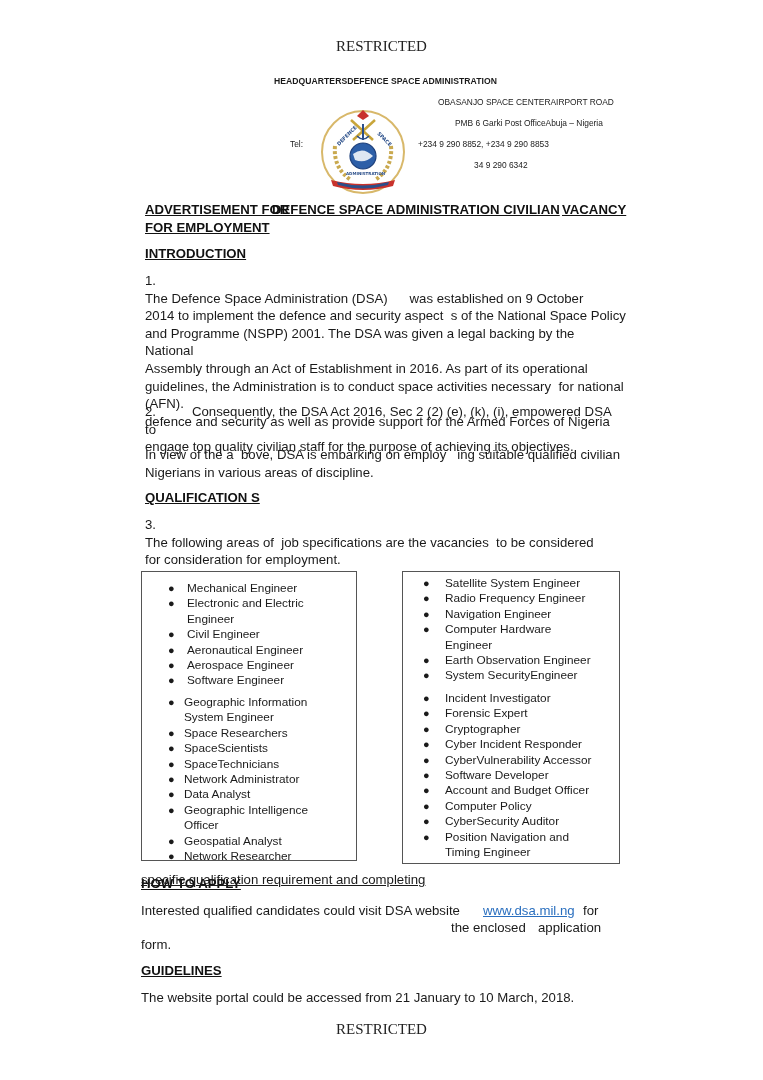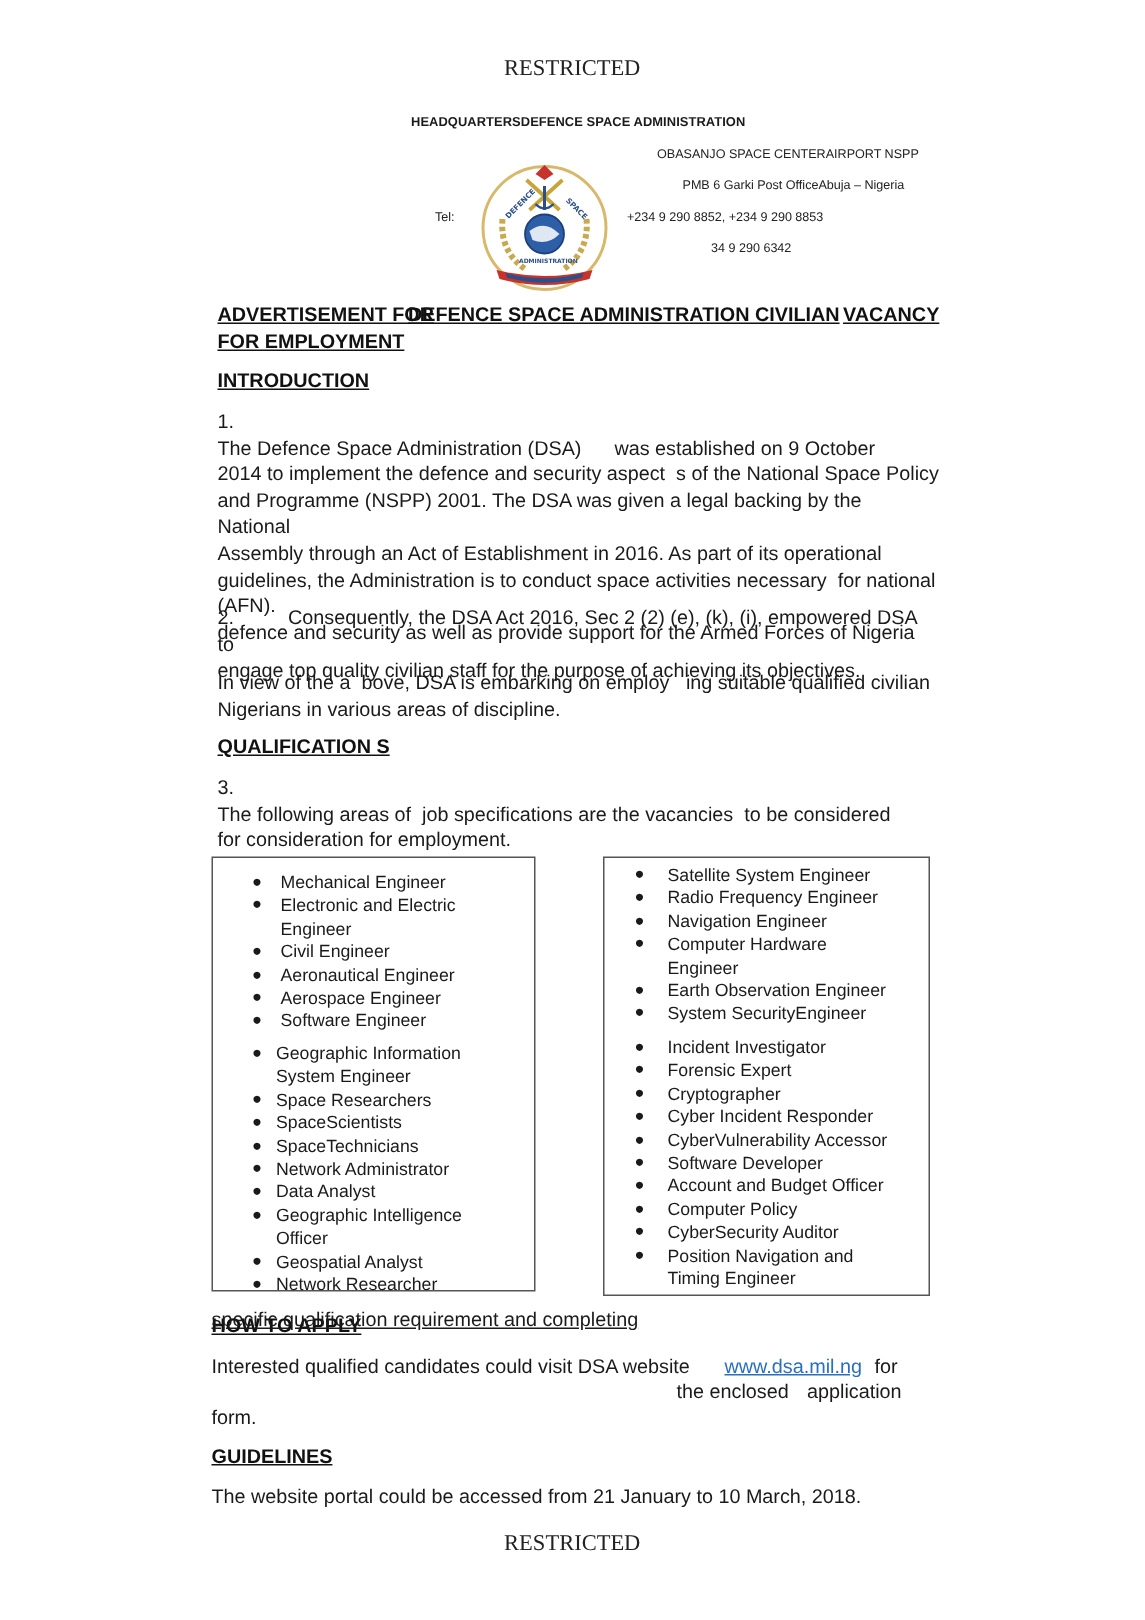--- a/index.html
+++ b/index.html
@@ -19,21 +19,21 @@
   .box ul { list-style: none; margin: 0; padding: 0; }
   .box li { position: relative; font-size: 11.8px; line-height: 15.4px; color: #1a1a1a; }
   .box li .bullet { position: absolute; top: 0; font-size: 11px; }
   .link { color: #2a6fbf; text-decoration: underline; }
 </style>
 </head>
 <body>
 
 <div class="restricted" style="top:38px;">RESTRICTED</div>
 <div class="abs hq">HEADQUARTERSDEFENCE SPACE ADMINISTRATION</div>
-<div class="abs addr" style="left:438px; top:97px;">OBASANJO SPACE CENTERAIRPORT NSPP</div>
+<div class="abs addr" style="left:438px; top:97px;">OBASANJO SPACE CENTERAIRPORT ROAD</div>
 <div class="abs addr" style="left:455px; top:118px;">PMB 6 Garki Post OfficeAbuja – Nigeria</div>
 <div class="abs addr" style="left:290px; top:139px;">Tel:</div>
 <div class="abs addr" style="left:418px; top:139px;">+234 9 290 8852, +234 9 290 8853</div>
 <div class="abs addr" style="left:474px; top:160px;">34 9 290 6342</div>
 
 <div class="abs logo">
   <svg width="100" height="88" viewBox="0 0 100 88">
     <circle cx="50" cy="46" r="41" fill="#fff" stroke="#d8b86a" stroke-width="2"></circle>
 
     <path d="M22 40 Q20 62 38 74" fill="none" stroke="#c9a94f" stroke-width="4" stroke-dasharray="3 2"></path>

